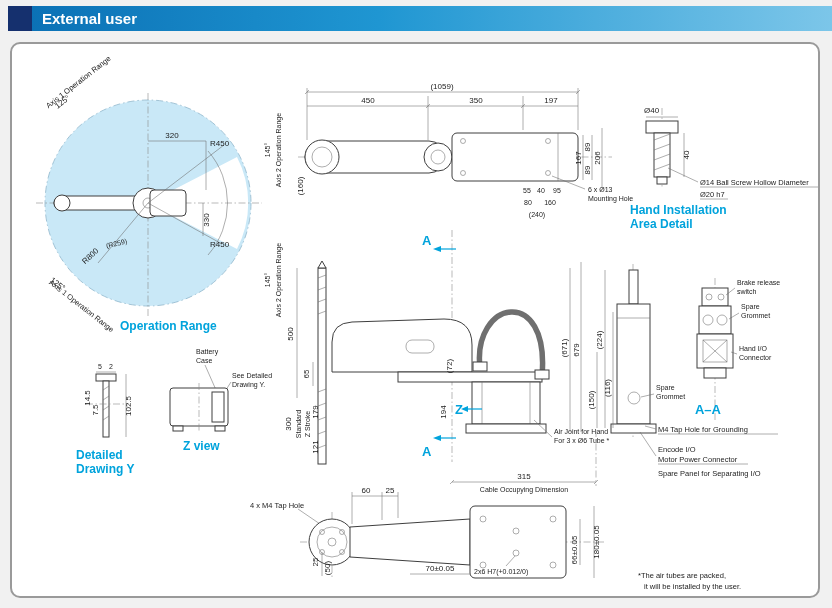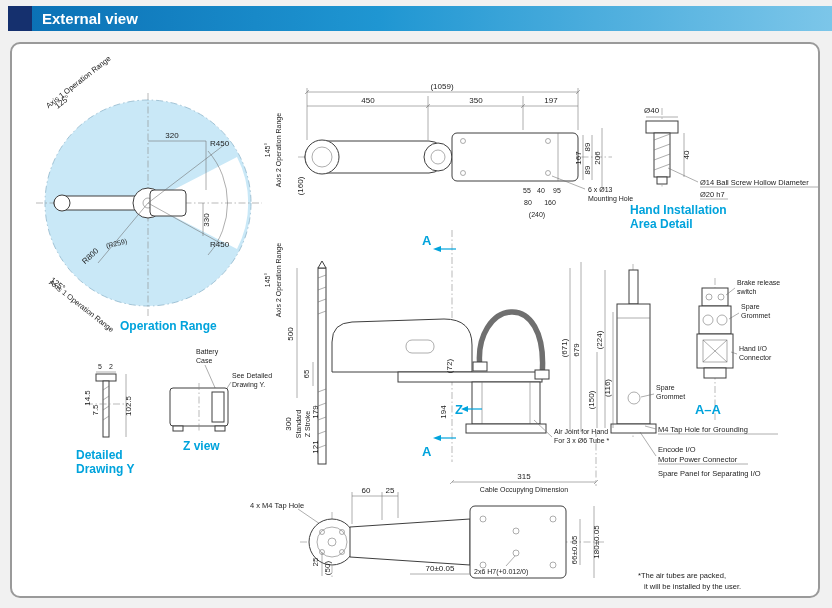--- a/index.html
+++ b/index.html
@@ -24,21 +24,21 @@
   .dash{stroke:#8a8a8a;stroke-width:.6;fill:none;stroke-dasharray:7 2.5 1.5 2.5}
   .cab{stroke:#6f6f6f;stroke-width:5.5;fill:none}
   .cyl{stroke:#00a3dc;stroke-width:1.2;fill:none}
   .cyf{fill:#00a3dc;stroke:none}
 </style>
 </head>
 <body>
 
 <div class="hdr">
   <div class="hdr-sq"></div>
-  <div class="hdr-title">External view</div>
+  <div class="hdr-title">External user</div>
 </div>
 
 <div class="panel"></div>
 
 <svg class="art" viewBox="0 0 832 608" width="832" height="608">
 
   <g>
     <circle cx="148" cy="203" r="103" fill="#c9e8f7" stroke="#8fb6cb" stroke-width="0.8" stroke-dasharray="7 3 1.5 3"></circle>
     <path d="M148 203 L237 157 A100 100 0 0 1 237 249 Z" fill="#ffffff"></path>
     <path class="thin" d="M208 151 A79 79 0 0 1 208 255"></path>

